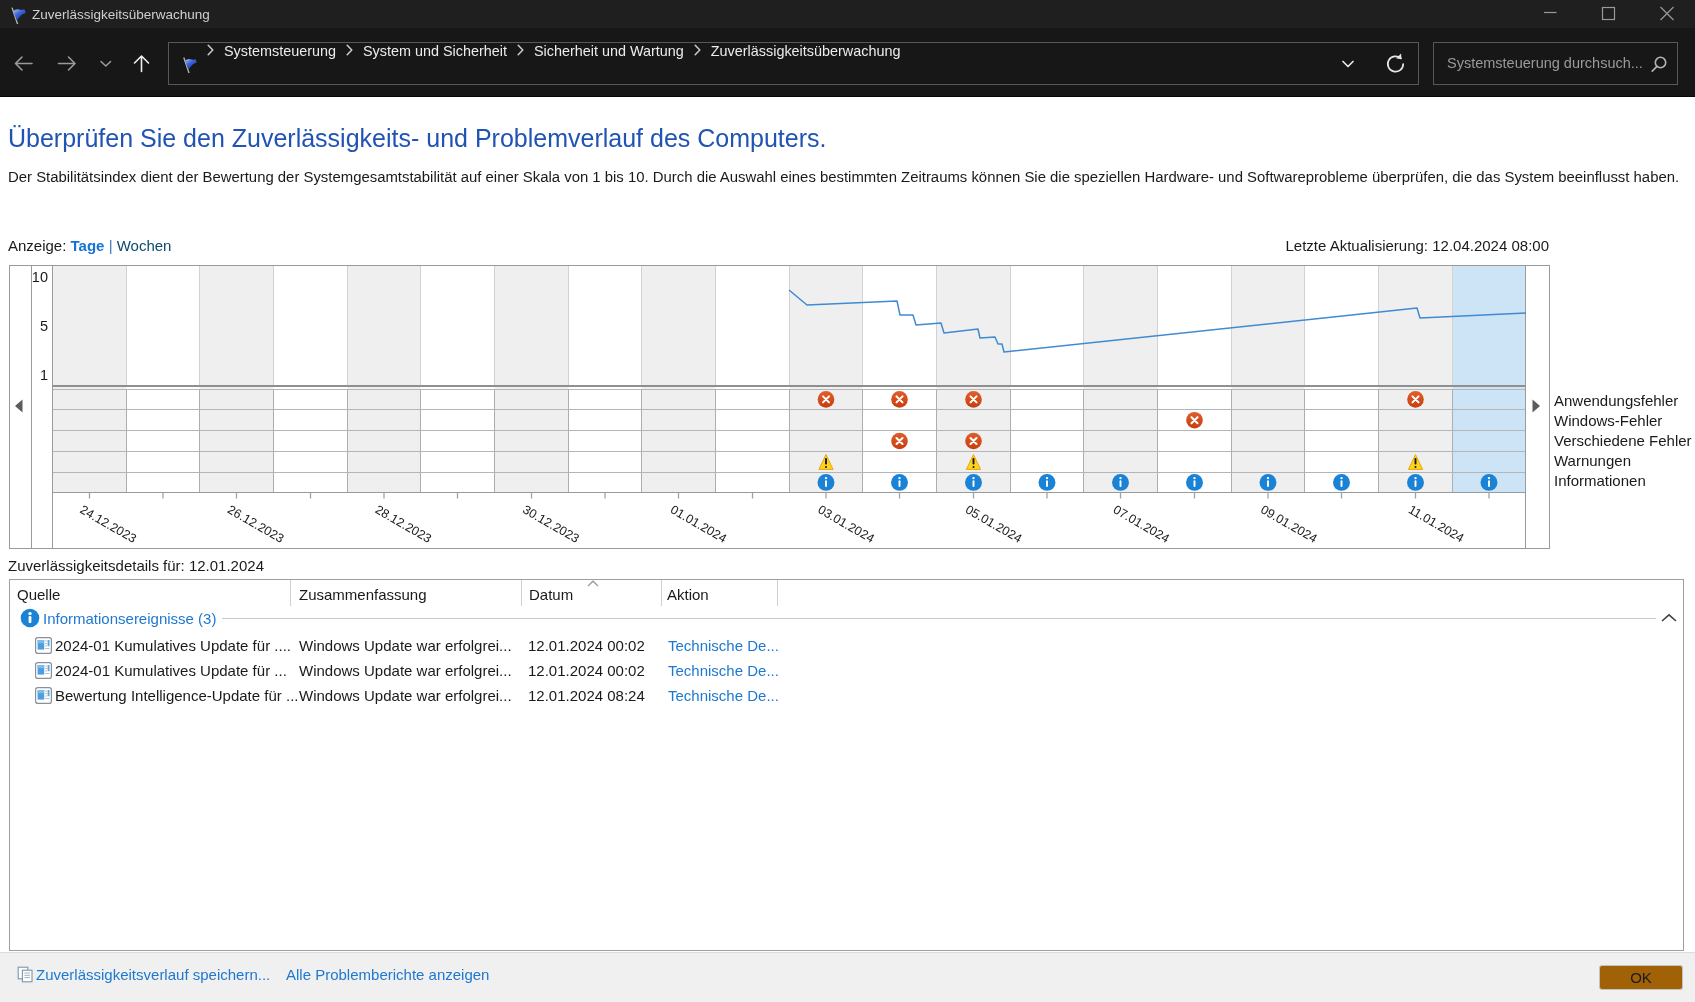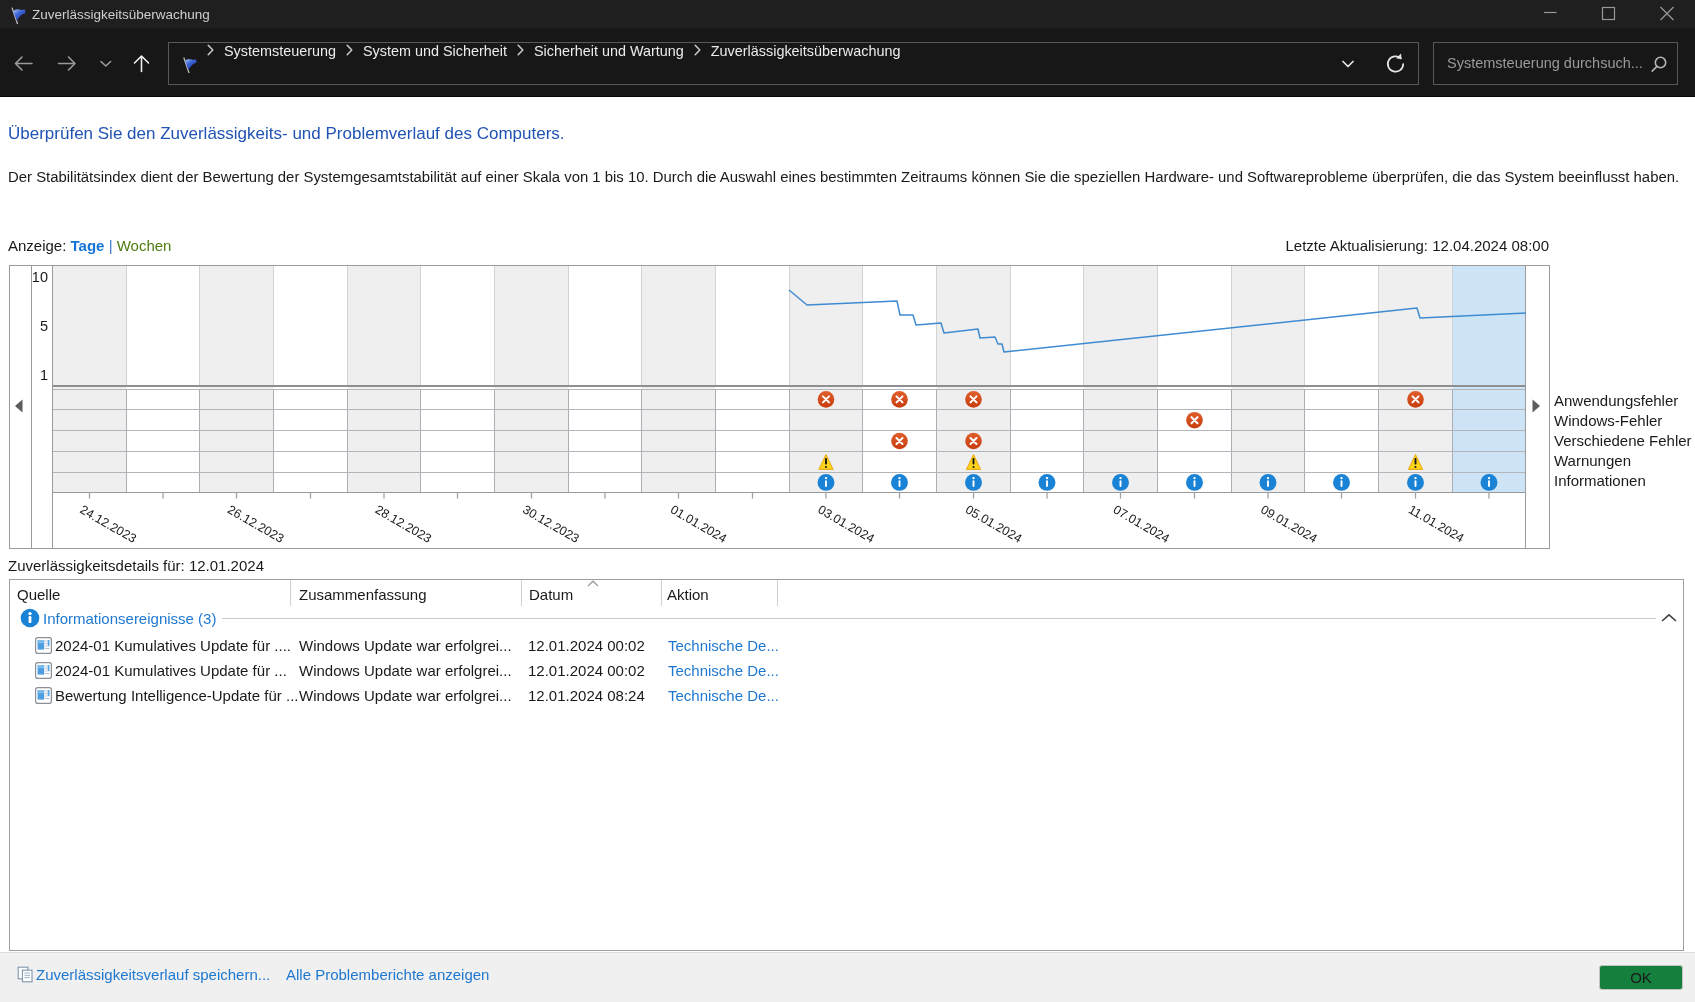--- a/index.html
+++ b/index.html
@@ -7,34 +7,34 @@
     font-family:"Liberation Sans",sans-serif; background:#fff; }
   .abs { position:absolute; }
   .titlebar { position:absolute; left:0; top:0; width:1695px; height:28px; background:#1f1f1f; }
   .titletxt { position:absolute; left:32px; top:7px; font-size:13.5px; color:#cfcfcf; }
   .navbar { position:absolute; left:0; top:28px; width:1695px; height:69px; background:#171717; border-bottom:1px solid #060606; }
   .bcrumb { position:absolute; left:168px; top:42px; width:1251px; height:43px; border:1px solid #585858;
      display:flex; color:#ececec; font-size:14.4px; }
   .bc-sep { display:inline-block; width:7px; height:12px; margin:0 10px; }
   .search { position:absolute; left:1433px; top:42px; width:245px; height:43px; border:1px solid #585858;
      color:#9a9a9a; font-size:14.5px; line-height:41px; padding-left:13px; }
-  .h1 { position:absolute; left:8px; top:124px; font-size:17px; color:#2153b4; }
+  .h1 { position:absolute; left:8px; top:124px; font-size:25px; color:#2153b4; }
   .para { position:absolute; left:8px; top:169px; width:1692px; font-size:14.9px; color:#1a1a1a; white-space:nowrap; }
   .anzeige { position:absolute; left:8px; top:237px; font-size:15px; color:#1a1a1a; }
   .letzte { position:absolute; right:146px; top:237px; font-size:15px; color:#1a1a1a; }
   .chart { position:absolute; left:9px; top:265px; }
   .rlabels { position:absolute; left:1554px; top:391px; font-size:15px; color:#1a1a1a; line-height:20px; }
   .dtitle { position:absolute; left:8px; top:557px; font-size:15px; color:#1a1a1a; }
   .tbl { position:absolute; left:9px; top:579px; width:1675px; height:372px; border:1px solid #9f9f9f; background:#fff; }
   .t { position:absolute; font-size:15px; color:#1a1a1a; white-space:nowrap; }
   .blue { color:#1e78d0; }
   .vsep { position:absolute; top:580px; width:1px; height:26px; background:#d0d0d0; }
   .gline { position:absolute; top:618px; height:1px; background:#c9c9c9; }
   .bottom { position:absolute; left:0; top:952px; width:1695px; height:50px; background:#f0f0f0; border-top:1px solid #dcdcdc; }
-  .okbtn { position:absolute; left:1599px; top:965px; width:84px; height:25px; background:#15803d;
+  .okbtn { position:absolute; left:1599px; top:965px; width:84px; height:25px; background:#a16207;
      border:1px solid #c3c3c3; border-radius:3px; font-size:15px; color:#1a1a1a; text-align:center; line-height:23px; }
 </style></head>
 <body>
 <div class="titlebar"></div>
 <span class="abs" style="left:7px;top:5px"><svg width="19" height="19" viewBox="0 0 20 20">
       <defs>
         <linearGradient id="fg" x1="0" y1="0" x2="0.8" y2="1">
           <stop offset="0" stop-color="#aac5f6"></stop>
           <stop offset="0.45" stop-color="#3a62d4"></stop>
           <stop offset="1" stop-color="#1e3da4"></stop>
@@ -99,21 +99,21 @@
     <path d="M66,1.5 L66.6,6.9 L61.2,6.6 Z" fill="#e6e6e6"></path>
   </svg>
 <div class="search">Systemsteuerung durchsuch...</div>
 <svg class="abs" style="left:1648px;top:54px" width="22" height="22" viewBox="0 0 22 22">
     <circle cx="12.5" cy="8.5" r="5.2" stroke="#b4b4b4" stroke-width="1.6" fill="none"></circle>
     <line x1="8.7" y1="12.6" x2="4.2" y2="17.1" stroke="#b4b4b4" stroke-width="1.6" stroke-linecap="round"></line>
   </svg>
 
 <div class="h1">Überprüfen Sie den Zuverlässigkeits- und Problemverlauf des Computers.</div>
 <div class="para">Der Stabilitätsindex dient der Bewertung der Systemgesamtstabilität auf einer Skala von 1 bis 10. Durch die Auswahl eines bestimmten Zeitraums können Sie die speziellen Hardware- und Softwareprobleme überprüfen, die das System beeinflusst haben.</div>
-<div class="anzeige">Anzeige: <span style="font-weight:bold;color:#1473d6">Tage</span> <span style="color:#3b76c4">|</span> <span style="color:#4d7c0f">Wochen</span></div>
+<div class="anzeige">Anzeige: <span style="font-weight:bold;color:#1473d6">Tage</span> <span style="color:#3b76c4">|</span> <span style="color:#0c4a6e">Wochen</span></div>
 <div class="letzte">Letzte Aktualisierung: 12.04.2024 08:00</div>
 
 <svg class="chart" width="1542" height="285" viewBox="0 0 1542 285">
 <defs>
 <linearGradient id="gE" x1="0" y1="0" x2="0" y2="1">
         <stop offset="0" stop-color="#e05f2c"></stop>
         <stop offset="1" stop-color="#c83d0e"></stop>
       </linearGradient>
 <g id="err">
         <circle r="8.3" fill="url(#gE)"></circle>

